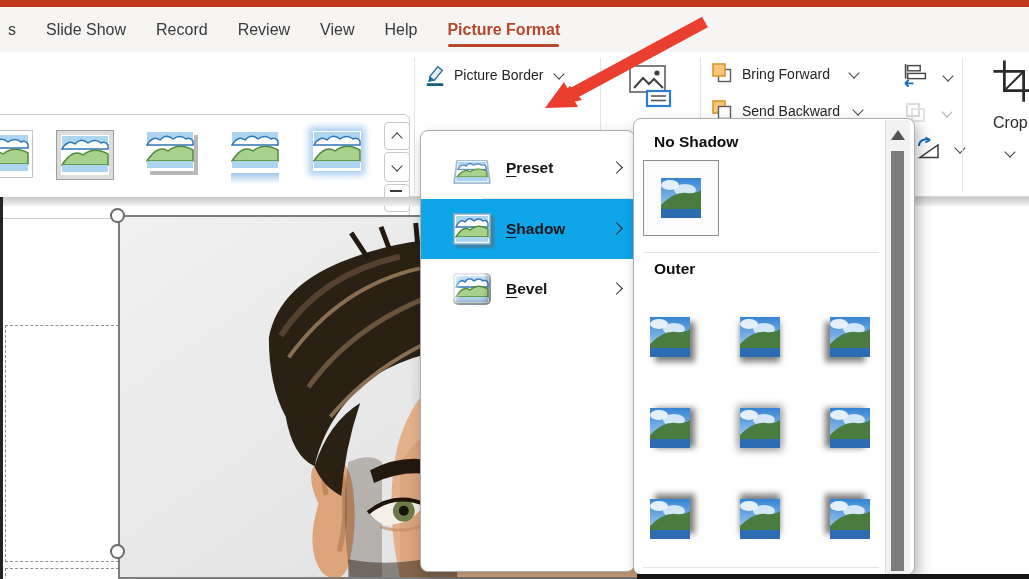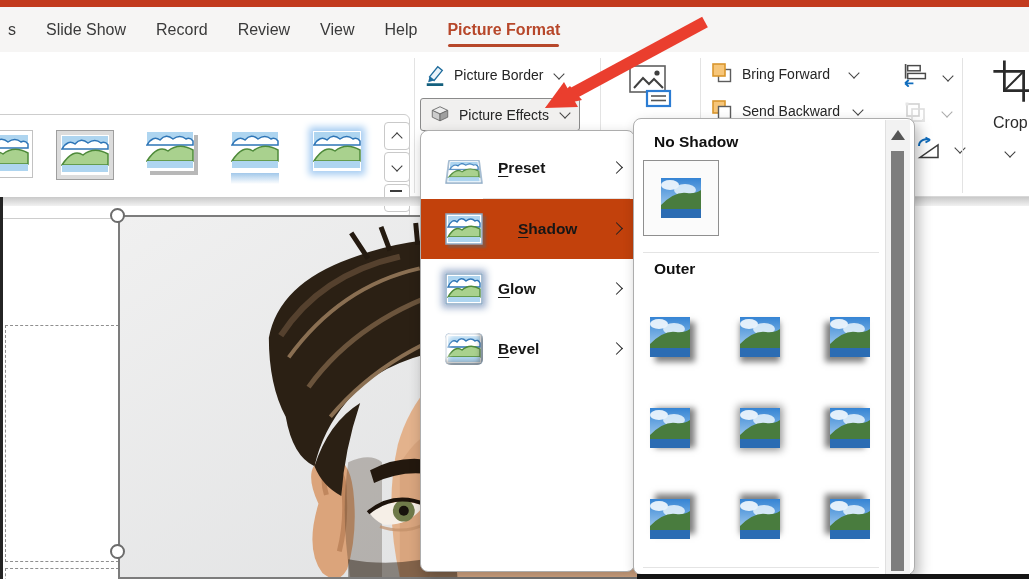--- a/index.html
+++ b/index.html
@@ -41,22 +41,22 @@
   
   .ws-strip{left:0;top:197px;width:1029px;height:9px;background:linear-gradient(#c9c9c9,#f1f1f1);}
   .left-edge{left:0;top:197px;width:3px;height:382px;background:#242424;}
   .dashedbox{border:1.5px dashed #8f8f8f;box-sizing:border-box;background:transparent;}
   .photo{left:118px;top:215px;width:522px;height:364px;border:2px solid #7c7c7c;box-sizing:border-box;z-index:2;background:#e9e9ea;overflow:hidden;}
   .handle{width:15px;height:15px;border-radius:50%;background:#fff;border:2.5px solid #6c6c6c;box-sizing:border-box;z-index:5;}
 
   
   .fx-menu{left:420px;top:130px;width:215px;height:442px;background:#fff;border:1px solid #adadad;border-radius:8px;
            box-shadow:3px 6px 14px rgba(0,0,0,.28);z-index:20;box-sizing:border-box;padding-top:7px;overflow:hidden;}
-  .fx-item{position:relative;height:60px;display:flex;align-items:center;padding-left:24px;cursor:default;}
-  .fx-item.hl{background:#c2410c;gap:20px;}
+  .fx-item{position:relative;height:60px;display:flex;align-items:center;padding-left:32px;cursor:default;}
+  .fx-item.hl{background:#0ea5e9;}
   .fx-sep{height:1px;background:#e2e2e2;margin-left:62px;margin-right:4px;}
   .licon{width:38px;height:32px;position:relative;flex:none;}
   .licon svg{display:block;}
   .fx-label{margin-left:15px;font-size:15.5px;font-weight:600;color:#161616;}
   .fx-label u{text-underline-offset:2.5px;}
   .rchev{position:absolute;right:13px;top:50%;margin-top:-5px;width:8px;height:8px;border-right:1.7px solid #222;border-bottom:1.7px solid #222;transform:rotate(-45deg);}
   .mi-preset .licon svg{transform:perspective(70px) rotateX(26deg);transform-origin:50% 100%;}
   .mi-rotation .licon svg{transform:perspective(80px) rotateY(-28deg) rotateZ(-3deg);}
   .mi-shadow .licon svg{box-shadow:3px 3px 2px rgba(100,100,100,.55);}
   .mi-glow .licon svg{box-shadow:0 0 7px 3px rgba(150,170,200,.95);}
@@ -205,31 +205,20 @@
       <span class="icon20">
         <svg viewBox="0 0 24 24" width="22" height="22">
           <path d="M6 14 L15 3 L20 7 L11 18 Z" fill="#eaf3fa" stroke="#1f6c9c" stroke-width="1.4"></path>
           <path d="M6 14 L11 18 L4.5 20 Z" fill="#1f6c9c"></path>
           <rect x="3" y="21" width="18" height="3.5" fill="#14607e"></rect>
         </svg>
       </span>
       <span>Picture Border</span>
       <span class="chev down"></span>
     </div>
-    <div class="abs rbtn fx-btn" style="left:420px;top:46px;height:33px;">
-      <span class="icon20">
-        <svg viewBox="0 0 24 22" width="22" height="20">
-          <path d="M3.5 7 L12 3 L20.5 7 L12 11 Z" fill="#ececec" stroke="#6b6b6b"></path>
-          <path d="M3.5 7 L12 11 L12 18.5 L3.5 14.5 Z" fill="#cccccc" stroke="#6b6b6b"></path>
-          <path d="M20.5 7 L12 11 L12 18.5 L20.5 14.5 Z" fill="#9f9f9f" stroke="#6b6b6b"></path>
-        </svg>
-      </span>
-      <span>Picture Effects</span>
-      <span class="chev down"></span>
-    </div>
 
     <div class="abs vdiv" style="left:600px;top:6px;height:135px;"></div>
 
     <div class="abs" style="left:626px;top:12px;">
       <span>
         <svg viewBox="0 0 46 44" width="46" height="44">
           <rect x="4" y="2" width="35" height="26" fill="#fff" stroke="#606060" stroke-width="1.6"></rect>
           <circle cx="31" cy="9" r="2.6" fill="#404040"></circle>
           <path d="M8 24 l9 -10 6 6 5 -5 9 9" fill="none" stroke="#404040" stroke-width="2"></path>
           <rect x="21" y="27" width="23" height="15" fill="#fff" stroke="#2b7cd3" stroke-width="2.2"></rect>
@@ -375,33 +364,20 @@
               <rect x="1" y="1" width="36" height="30" fill="#fff" stroke="#8aa8c4" stroke-width="1.5"></rect>
               <rect x="3" y="3" width="32" height="11" fill="#aed5f0"></rect>
               <path d="M3 14 Q7 5 12 9 Q16 3 21 8 Q26 4 30 8 Q33 6 35 10 L35 14 Z" fill="#fff" stroke="#2e75b6" stroke-width="1.4"></path>
               <path d="M3 24 Q10 12 17 17 Q25 10 35 16 L35 24 Z" fill="#a9d18e" stroke="#4e8a3a" stroke-width="1.4"></path>
               <rect x="3" y="24" width="32" height="5" fill="#aed5f0"></rect>
             </svg>
           </span>
           <span class="fx-label"><u>S</u>hadow</span>
           <span class="rchev"></span>
         </div>
-        <div class="fx-item mi-glow">
-          <span class="licon">
-            <svg viewBox="0 0 38 32" width="38" height="32">
-              <rect x="1" y="1" width="36" height="30" fill="#fff" stroke="#8aa8c4" stroke-width="1.5"></rect>
-              <rect x="3" y="3" width="32" height="11" fill="#aed5f0"></rect>
-              <path d="M3 14 Q7 5 12 9 Q16 3 21 8 Q26 4 30 8 Q33 6 35 10 L35 14 Z" fill="#fff" stroke="#2e75b6" stroke-width="1.4"></path>
-              <path d="M3 24 Q10 12 17 17 Q25 10 35 16 L35 24 Z" fill="#a9d18e" stroke="#4e8a3a" stroke-width="1.4"></path>
-              <rect x="3" y="24" width="32" height="5" fill="#aed5f0"></rect>
-            </svg>
-          </span>
-          <span class="fx-label"><u>G</u>low</span>
-          <span class="rchev"></span>
-        </div>
         <div class="fx-item mi-bevel">
           <span class="licon">
             <svg viewBox="0 0 38 32" width="38" height="32">
               <rect x="1" y="1" width="36" height="30" fill="#fff" stroke="#8aa8c4" stroke-width="1.5"></rect>
               <rect x="3" y="3" width="32" height="11" fill="#aed5f0"></rect>
               <path d="M3 14 Q7 5 12 9 Q16 3 21 8 Q26 4 30 8 Q33 6 35 10 L35 14 Z" fill="#fff" stroke="#2e75b6" stroke-width="1.4"></path>
               <path d="M3 24 Q10 12 17 17 Q25 10 35 16 L35 24 Z" fill="#a9d18e" stroke="#4e8a3a" stroke-width="1.4"></path>
               <rect x="3" y="24" width="32" height="5" fill="#aed5f0"></rect>
             </svg>
           </span>

